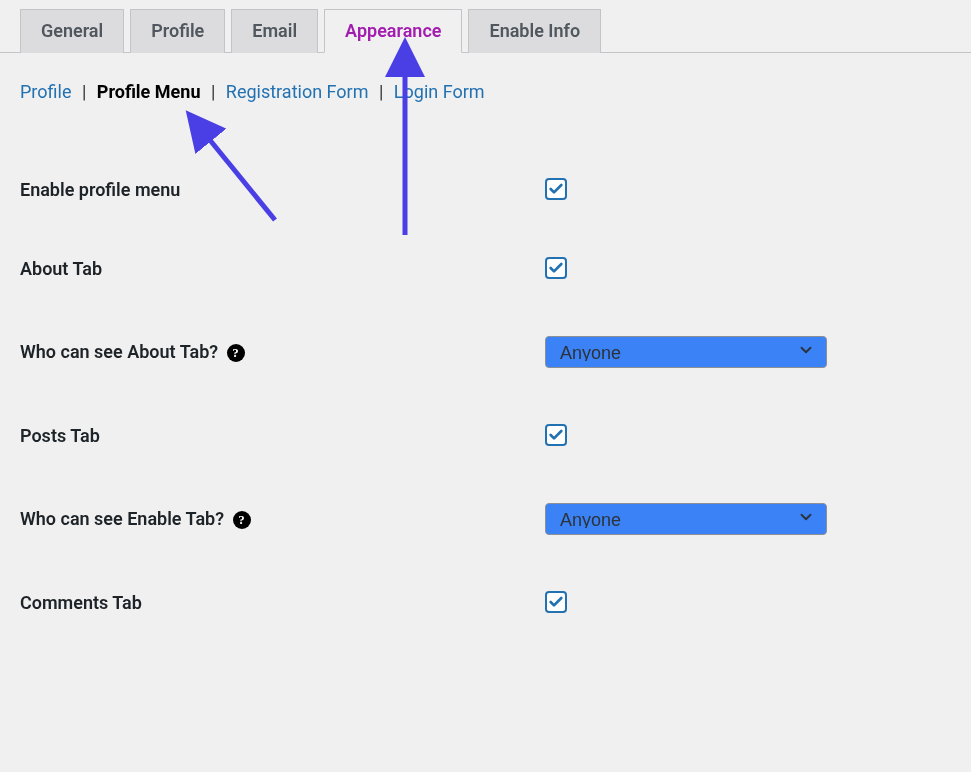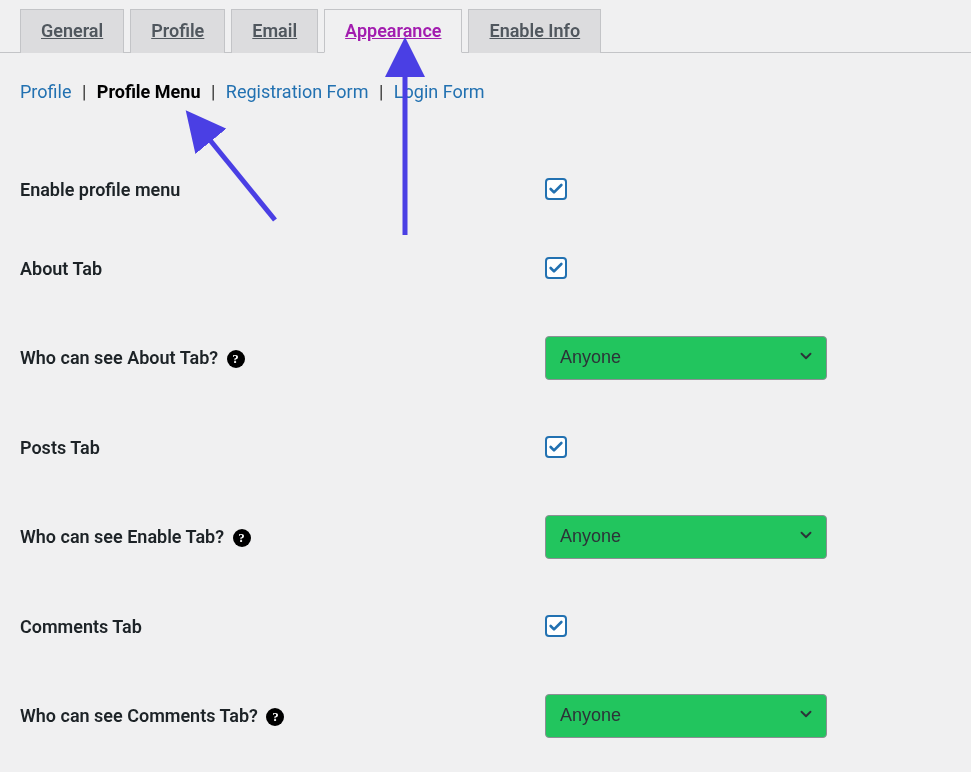--- a/index.html
+++ b/index.html
@@ -34,21 +34,20 @@
       border-bottom: none;
       background: #dcdcde;
       color: #50575e;
       font-size: 18px;
       font-weight: 600;
       margin-right: 6px;
       cursor: pointer;
       position: relative;
       top: 1px;
       line-height: 1.2;
-      text-decoration: underline;
     }
     .nav-tab.active {
       background: #f0f0f1;
       color: #a21caf;
       border-bottom: 1px solid #f0f0f1;
     }
     .sub-nav {
       padding: 26px 20px 6px 20px;
       font-size: 18px;
       line-height: 1.4;
@@ -107,25 +106,25 @@
       height: 16px;
       display: none;
     }
     .select-wrap {
       position: relative;
       display: inline-block;
       width: 282px;
     }
     .select-wrap select {
       width: 100%;
-      height: 44px;
+      height: 32px;
       padding: 6px 24px 6px 14px;
       border: 1px solid #8c8f94;
       border-radius: 4px;
-      background: #22c55e;
+      background: #3b82f6;
       font-size: 18px;
       color: #2c3338;
       appearance: none;
       -webkit-appearance: none;
       cursor: pointer;
       line-height: 1.2;
     }
     .select-wrap .chev {
       position: absolute;
       right: 12px;
@@ -254,38 +253,20 @@
         </td>
       </tr>
       <tr>
         <th>Comments Tab</th>
         <td>
           <span class="checkbox-box checked">
             <svg viewBox="0 0 24 24" fill="none" stroke="#2271b1" stroke-width="4" stroke-linecap="round" stroke-linejoin="round">
                 <polyline points="20 6 9 17 4 12"></polyline>
               </svg>
           </span>
-        </td>
-      </tr>
-      <tr>
-        <th>
-          <span>Who can see Comments Tab?</span>
-          <span class="help-icon">?</span>
-        </th>
-        <td>
-          <div class="select-wrap">
-            <select>
-              <option>Anyone</option>
-            </select>
-            <span class="chev">
-              <svg viewBox="0 0 24 24" fill="none" stroke-width="2.5" stroke-linecap="round" stroke-linejoin="round">
-                  <polyline points="6 9 12 15 18 9"></polyline>
-                </svg>
-            </span>
-          </div>
         </td>
       </tr>
     </tbody>
   </table>
 </div>
 
 <div class="arrow" style="left:170px; top:100px;">
   <svg width="120" height="130">
     <defs>
       <marker id="ah1" markerWidth="8" markerHeight="8" refX="6" refY="4" orient="auto">

